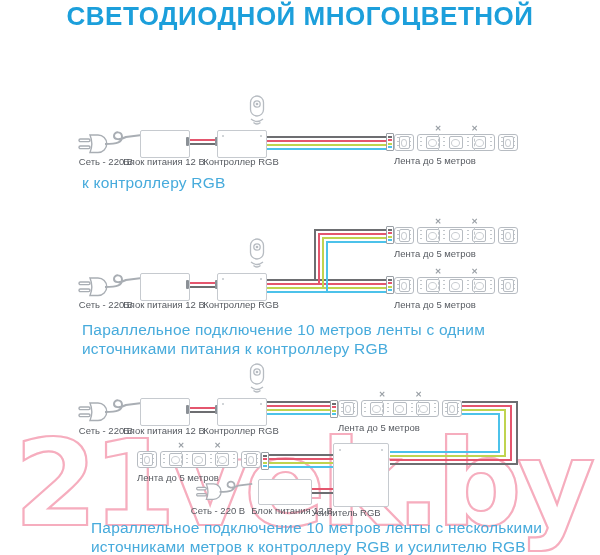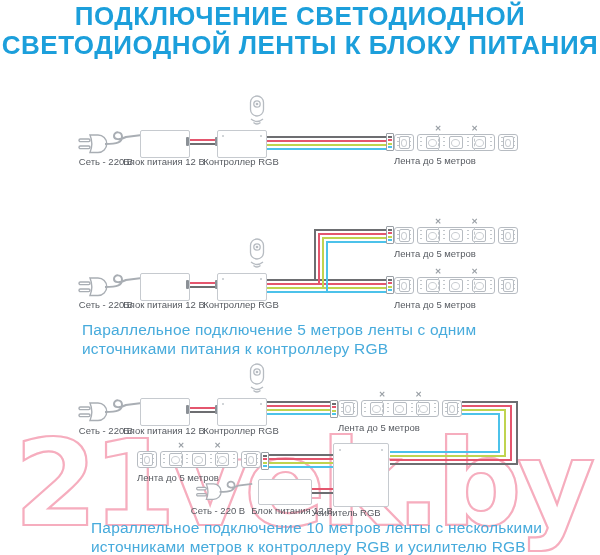--- a/index.html
+++ b/index.html
@@ -39,22 +39,21 @@
   .watermark{position:absolute;left:14px;top:424px;font-family:"DejaVu Sans",sans-serif;font-weight:bold;
              font-size:120px;line-height:1;letter-spacing:-5px;color:transparent;
              -webkit-text-stroke:2.2px var(--watermark,#f6adbe);z-index:0;}
 </style>
 </head>
 <body>
 
 <div class="page">
 
   <div class="title">
-    <div>ПОДКЛЮЧЕНИЕ СВЕТОДИОДНОЙ</div>
-    <div>СВЕТОДИОДНОЙ ЛЕНТЫ К БЛОКУ ПИТАНИЯ</div>
+    <div>СВЕТОДИОДНОЙ МНОГОЦВЕТНОЙ</div>
   </div>
 
   <div class="watermark">21vek.by</div>
 
   <div class="diagram">
     <svg class="plug" style="left:78px;top:126px" width="64" height="34" viewBox="0 0 64 34">
       <rect class="solid" x="1" y="13" width="11" height="2.6" rx="1.3"></rect>
       <rect class="solid" x="1" y="20" width="11" height="2.6" rx="1.3"></rect>
       <path class="solid" d="M12 9 h8 a8.6 8.6 0 0 1 0 17.5 h-8 c2.4 -5.8 2.4 -11.7 0 -17.5 z"></path>
       <path d="M27 18 C40 18 44 16 44 11 C44 5 36 5 36 10 C36 14 42 14 48 11 L64 9"></path>
@@ -116,20 +115,21 @@
       </div>
       <div class="seg s-end">
           <div class="pads"></div>
           <div class="led"></div>
           <div class="pads"></div>
         </div>
     </div>
     <div class="lbl" style="left:394px;top:155px">Лента до 5 метров</div>
 
     <div class="caption" style="left:82px;top:173px">
+      <div>к контроллеру RGB</div>
     </div>
   </div>
 
   <div class="diagram">
     <svg class="plug" style="left:78px;top:269px" width="64" height="34" viewBox="0 0 64 34">
       <rect class="solid" x="1" y="13" width="11" height="2.6" rx="1.3"></rect>
       <rect class="solid" x="1" y="20" width="11" height="2.6" rx="1.3"></rect>
       <path class="solid" d="M12 9 h8 a8.6 8.6 0 0 1 0 17.5 h-8 c2.4 -5.8 2.4 -11.7 0 -17.5 z"></path>
       <path d="M27 18 C40 18 44 16 44 11 C44 5 36 5 36 10 C36 14 42 14 48 11 L64 9"></path>
     </svg>
@@ -235,21 +235,21 @@
       </div>
       <div class="seg s-end">
           <div class="pads"></div>
           <div class="led"></div>
           <div class="pads"></div>
         </div>
     </div>
     <div class="lbl" style="left:394px;top:299px">Лента до 5 метров</div>
 
     <div class="caption" style="left:82px;top:320px">
-      <div>Параллельное подключение 5 метров ленты с одним</div>
+      <div>Параллельное подключение 10 метров ленты с одним</div>
       <div>источниками питания к контроллеру RGB</div>
     </div>
   </div>
 
   <div class="diagram">
     <svg class="plug" style="left:78px;top:394px" width="64" height="34" viewBox="0 0 64 34">
       <rect class="solid" x="1" y="13" width="11" height="2.6" rx="1.3"></rect>
       <rect class="solid" x="1" y="20" width="11" height="2.6" rx="1.3"></rect>
       <path class="solid" d="M12 9 h8 a8.6 8.6 0 0 1 0 17.5 h-8 c2.4 -5.8 2.4 -11.7 0 -17.5 z"></path>
       <path d="M27 18 C40 18 44 16 44 11 C44 5 36 5 36 10 C36 14 42 14 48 11 L64 9"></path>

